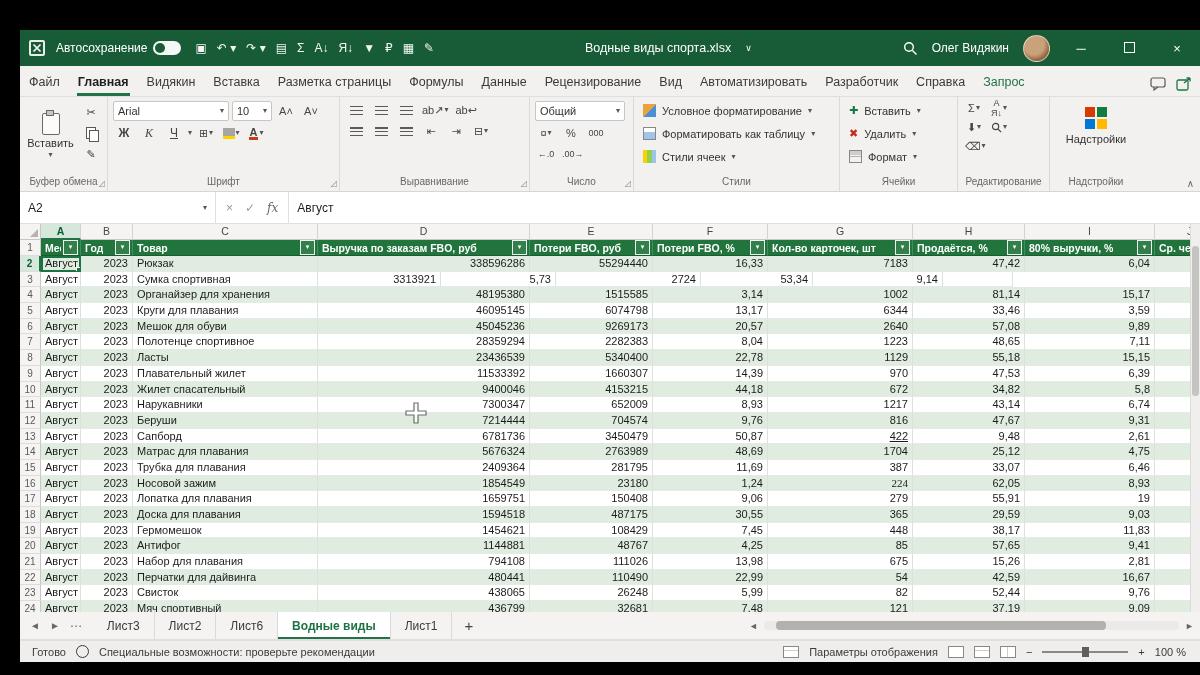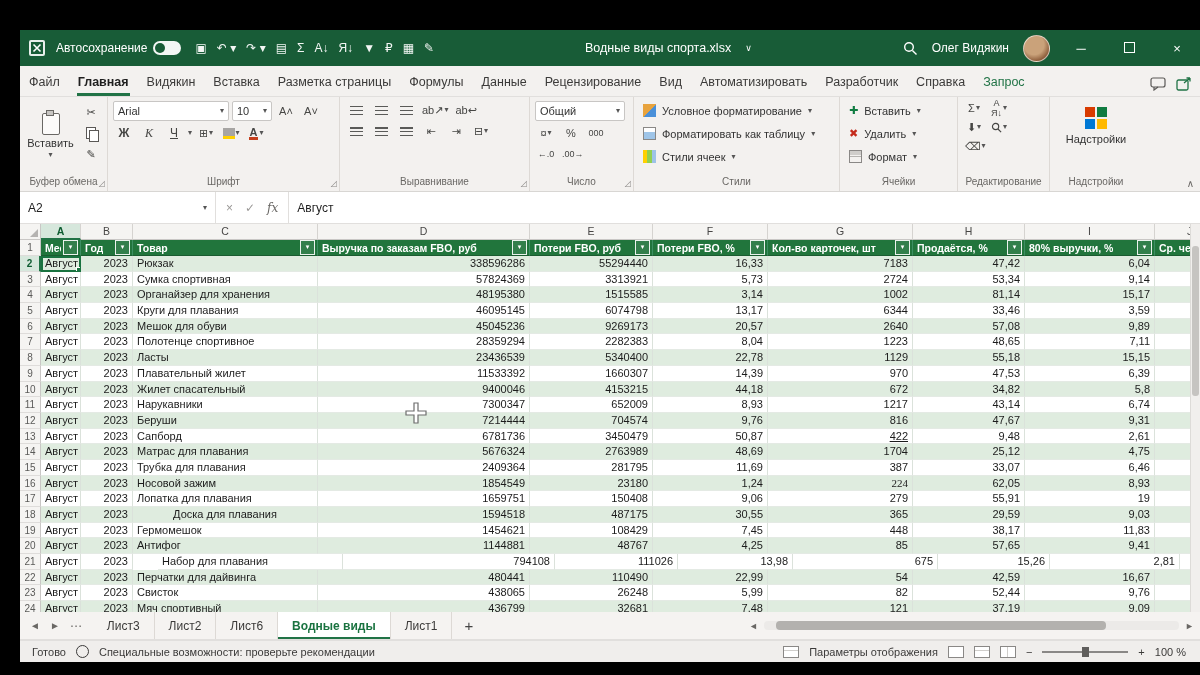--- a/index.html
+++ b/index.html
@@ -497,21 +497,20 @@
           <div class="cell num" style="width: 145px;">7183</div>
           <div class="cell num" style="width: 112px;">47,42</div>
           <div class="cell num" style="width: 130px;">6,04</div>
           <div class="cell" style="width: 70px;"></div>
         </div>
         <div class="grid-row">
           <div class="rownum">3</div>
           <div class="cell" style="width: 40px;">Август</div>
           <div class="cell num" style="width: 52px;">2023</div>
           <div class="cell" style="width: 185px;">Сумка спортивная</div>
-          <div class="cell num" style="width: 212px;">57824369</div>
           <div class="cell num" style="width: 123px;">3313921</div>
           <div class="cell num" style="width: 115px;">5,73</div>
           <div class="cell num" style="width: 145px;">2724</div>
           <div class="cell num" style="width: 112px;">53,34</div>
           <div class="cell num" style="width: 130px;">9,14</div>
           <div class="cell" style="width: 70px;"></div>
         </div>
         <div class="grid-row band">
           <div class="rownum">4</div>
           <div class="cell" style="width: 40px;">Август</div>
@@ -691,21 +690,21 @@
           <div class="cell num" style="width: 115px;">9,06</div>
           <div class="cell num" style="width: 145px;">279</div>
           <div class="cell num" style="width: 112px;">55,91</div>
           <div class="cell num" style="width: 130px;">19</div>
           <div class="cell" style="width: 70px;"></div>
         </div>
         <div class="grid-row band">
           <div class="rownum">18</div>
           <div class="cell" style="width: 40px;">Август</div>
           <div class="cell num" style="width: 52px;">2023</div>
-          <div class="cell" style="width: 185px; text-align: center;">Доска для плавания</div>
+          <div class="cell" style="width: 185px;">Доска для плавания</div>
           <div class="cell num" style="width: 212px;">1594518</div>
           <div class="cell num" style="width: 123px;">487175</div>
           <div class="cell num" style="width: 115px;">30,55</div>
           <div class="cell num" style="width: 145px;">365</div>
           <div class="cell num" style="width: 112px;">29,59</div>
           <div class="cell num" style="width: 130px;">9,03</div>
           <div class="cell" style="width: 70px;"></div>
         </div>
         <div class="grid-row">
           <div class="rownum">19</div>
@@ -730,21 +729,21 @@
           <div class="cell num" style="width: 115px;">4,25</div>
           <div class="cell num" style="width: 145px;">85</div>
           <div class="cell num" style="width: 112px;">57,65</div>
           <div class="cell num" style="width: 130px;">9,41</div>
           <div class="cell" style="width: 70px;"></div>
         </div>
         <div class="grid-row">
           <div class="rownum">21</div>
           <div class="cell" style="width: 40px;">Август</div>
           <div class="cell num" style="width: 52px;">2023</div>
-          <div class="cell" style="width: 185px; margin-left: 25px;">Набор для плавания</div>
+          <div class="cell" style="width: 185px;">Набор для плавания</div>
           <div class="cell num" style="width: 212px;">794108</div>
           <div class="cell num" style="width: 123px;">111026</div>
           <div class="cell num" style="width: 115px;">13,98</div>
           <div class="cell num" style="width: 145px;">675</div>
           <div class="cell num" style="width: 112px;">15,26</div>
           <div class="cell num" style="width: 130px;">2,81</div>
           <div class="cell" style="width: 70px;"></div>
         </div>
         <div class="grid-row band">
           <div class="rownum">22</div>

